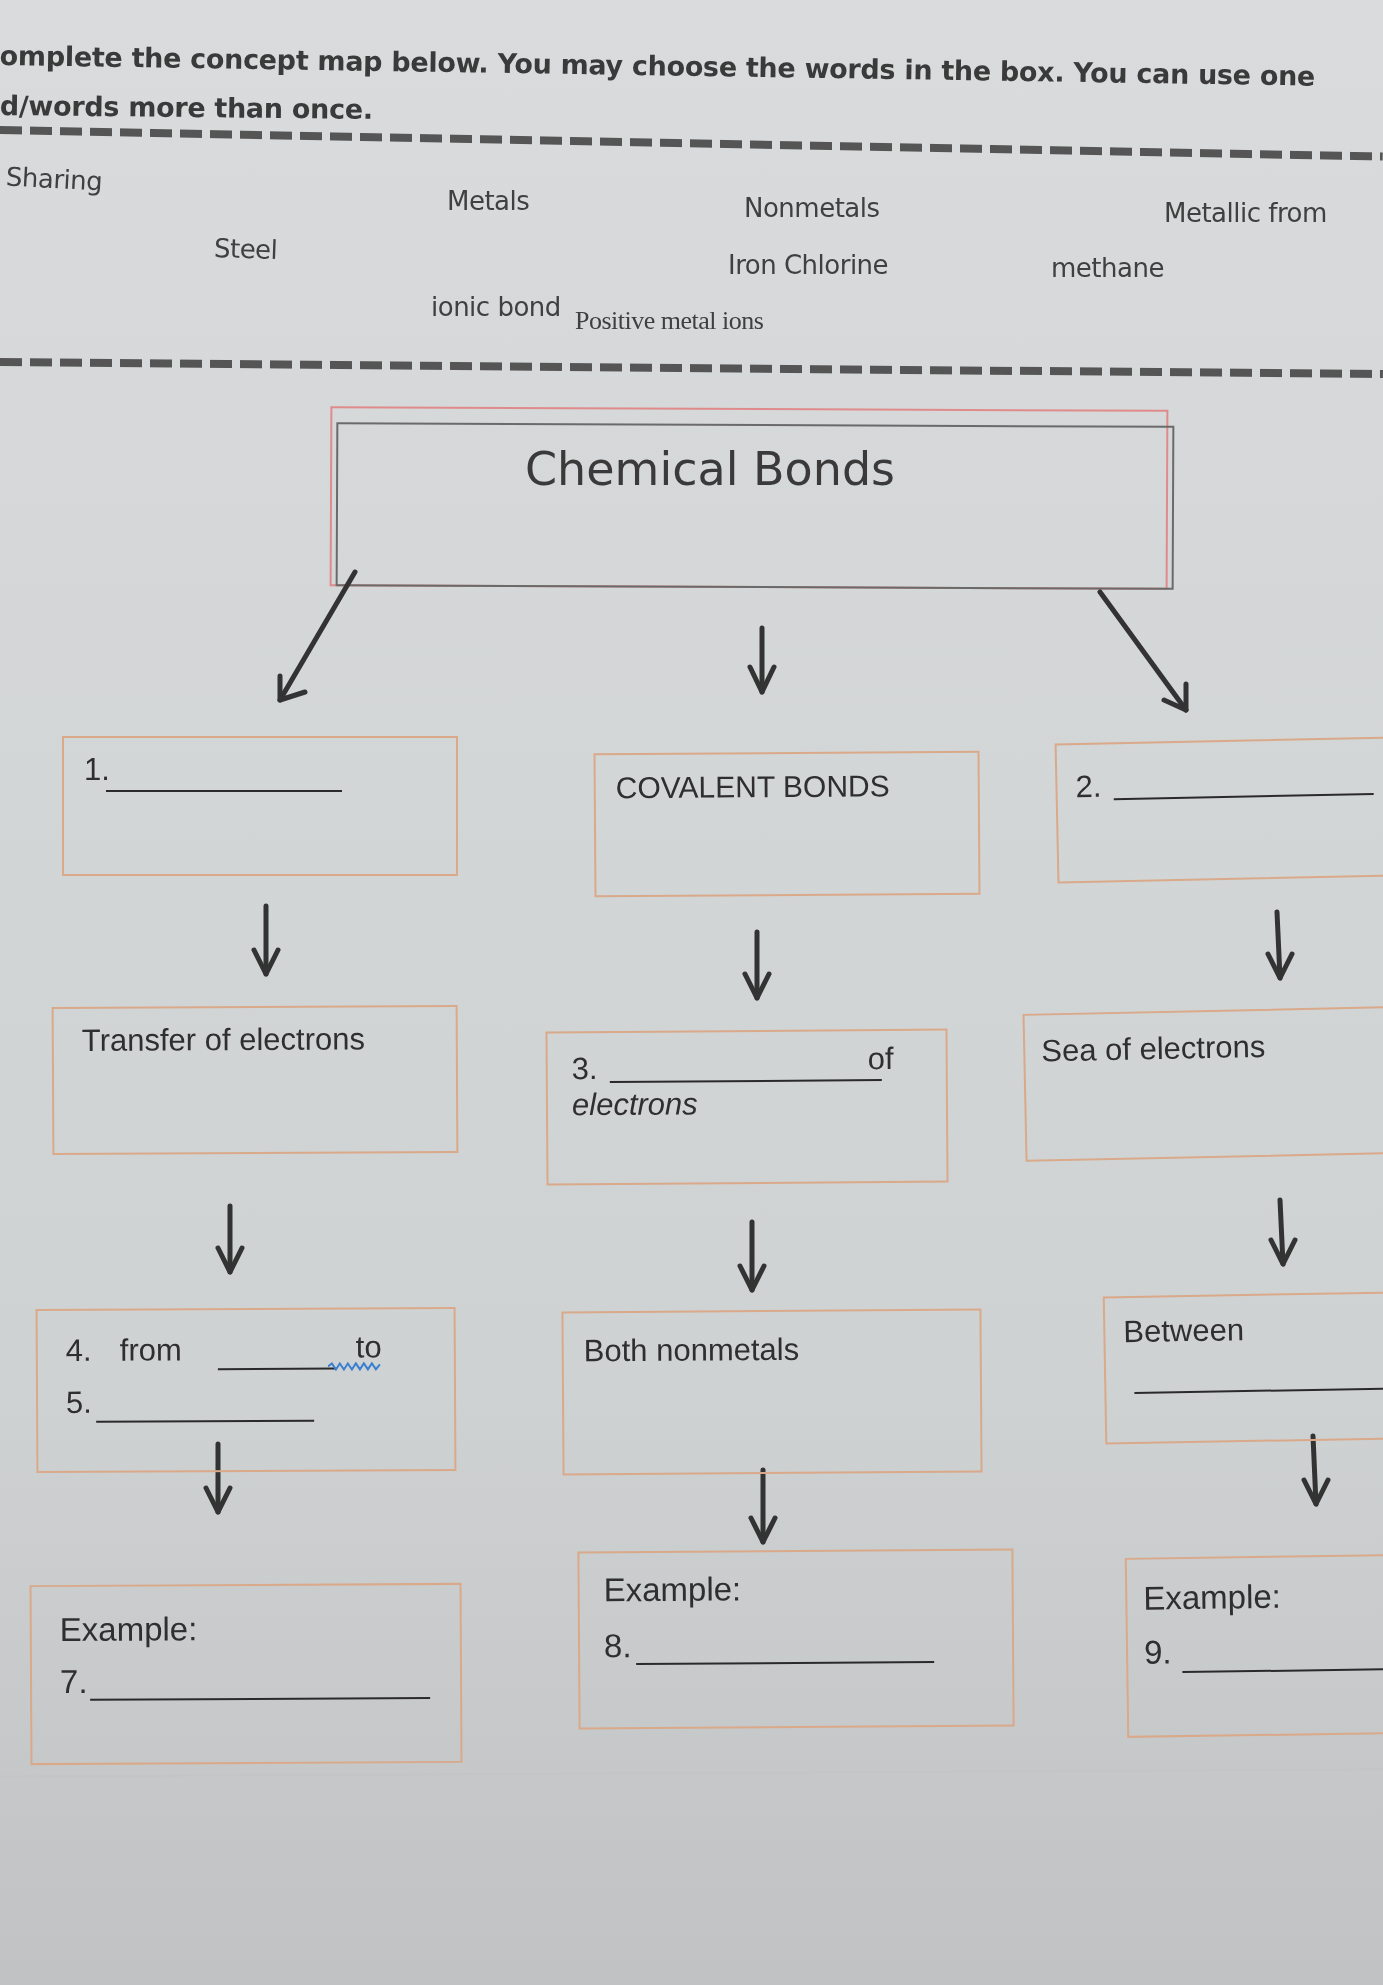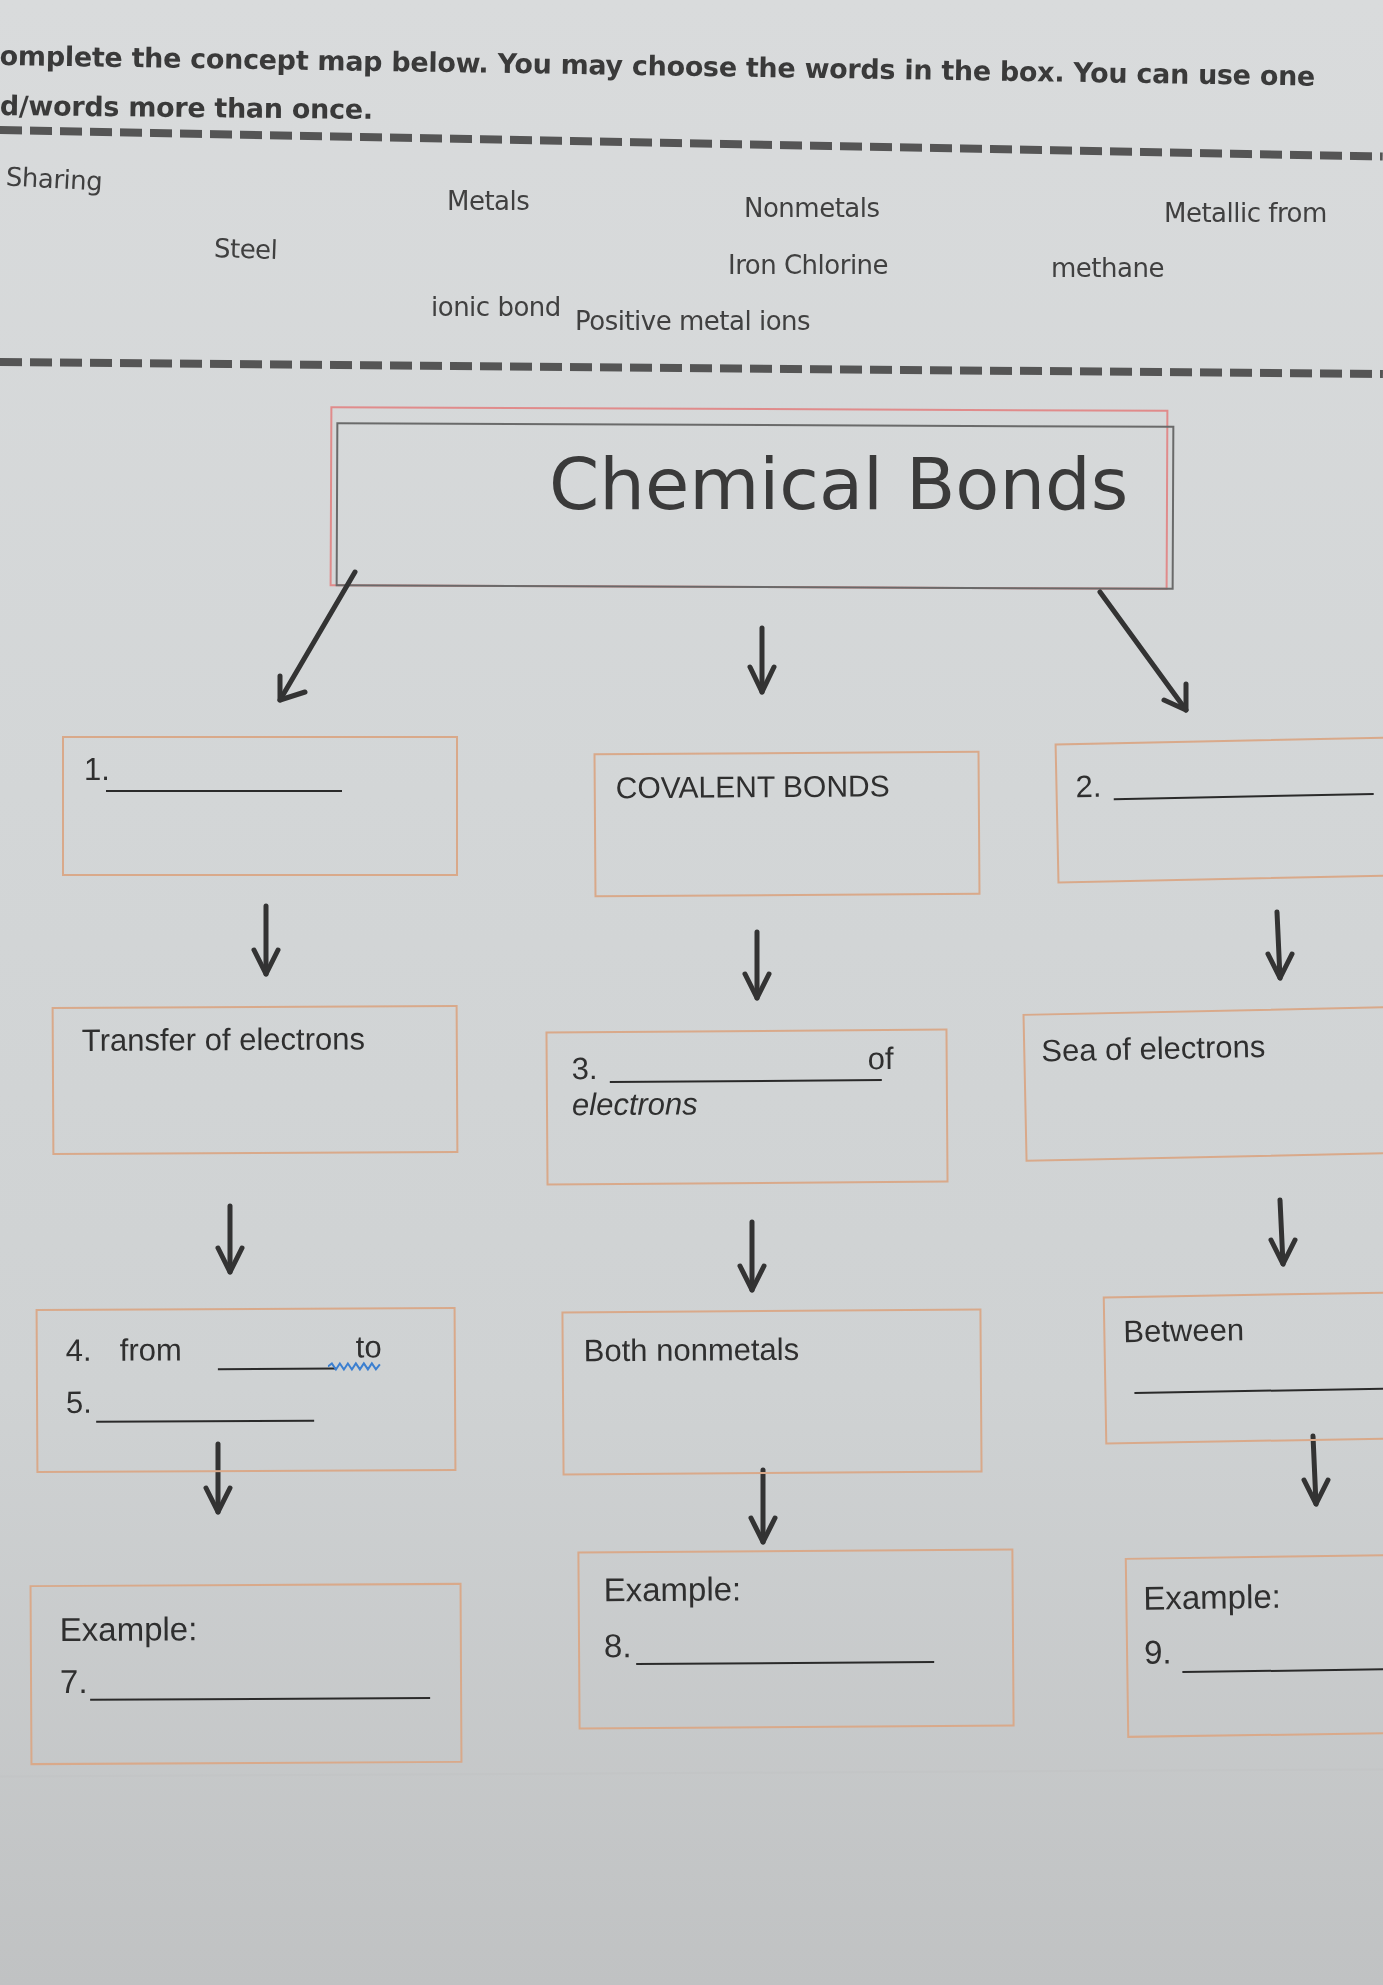--- a/index.html
+++ b/index.html
@@ -24,22 +24,22 @@
   .box {
     position: absolute; border: 2px solid #d9a98a; box-sizing: border-box;
   }
   .box-text {
     position: absolute; font-size: 31px; color: #2f2f2f; white-space: nowrap;
   }
   .blank { position: absolute; height: 0; border-top: 2px solid #2a2a2a; }
   .title-outer { position:absolute; border: 2px solid #e08b8b; box-sizing: border-box; }
   .title-inner { position:absolute; border: 2px solid #6a6a6a; box-sizing: border-box; }
   .title-text {
-    position: absolute; font-family: "DejaVu Sans", sans-serif; font-size: 72px;
-    color: #3a3a3a; white-space: nowrap; margin-left: 24px;
+    position: absolute; font-family: "DejaVu Sans", sans-serif; font-size: 46px;
+    color: #3a3a3a; white-space: nowrap;
   }
   svg.arrows { position: absolute; left: 0; top: 0; }
 </style>
 </head>
 <body>
 
 <div class="abs instr" style="left:0; top:40px; transform: rotate(0.9deg); transform-origin:left top;">omplete the concept map below. You may choose the words in the box. You can use one</div>
 <div class="abs instr" style="left:0; top:90px; transform: rotate(0.6deg); transform-origin:left top;">d/words more than once.</div>
 
 <div class="dash-line" style="left:0; top:126px; width:1383px; transform: rotate(1.1deg); transform-origin:left top;"></div>
@@ -47,21 +47,21 @@
 
 <div>
   <div class="word" style="left:6px; top:164px; transform:rotate(3deg);">Sharing</div>
   <div class="word" style="left:447px; top:186px;">Metals</div>
   <div class="word" style="left:744px; top:193px;">Nonmetals</div>
   <div class="word" style="left:1164px; top:198px;">Metallic from</div>
   <div class="word" style="left:214px; top:234px; transform:rotate(2deg);">Steel</div>
   <div class="word" style="left:431px; top:244px;margin-top:48px;">ionic bond</div>
   <div class="word" style="left:728px; top:250px;">Iron Chlorine</div>
   <div class="word" style="left:1051px; top:253px;">methane</div>
-  <div class="word" style="left:575px; top:306px;">Positive metal ions</div>
+  <div class="word" style="left:575px; top:306px;font-family:Liberation Serif, serif;">Positive metal ions</div>
 </div>
 
 <div>
   <div class="title-outer" style="left:330px; top:408px; width:838px; height:180px; transform:rotate(0.25deg);"></div>
   <div class="title-inner" style="left:336px; top:424px; width:838px; height:164px; transform:rotate(0.25deg);"></div>
   <div class="title-text" style="left:525px; top:442px;">Chemical Bonds</div>
 </div>
 
 <svg class="arrows" width="1383" height="1985">
   <defs>

